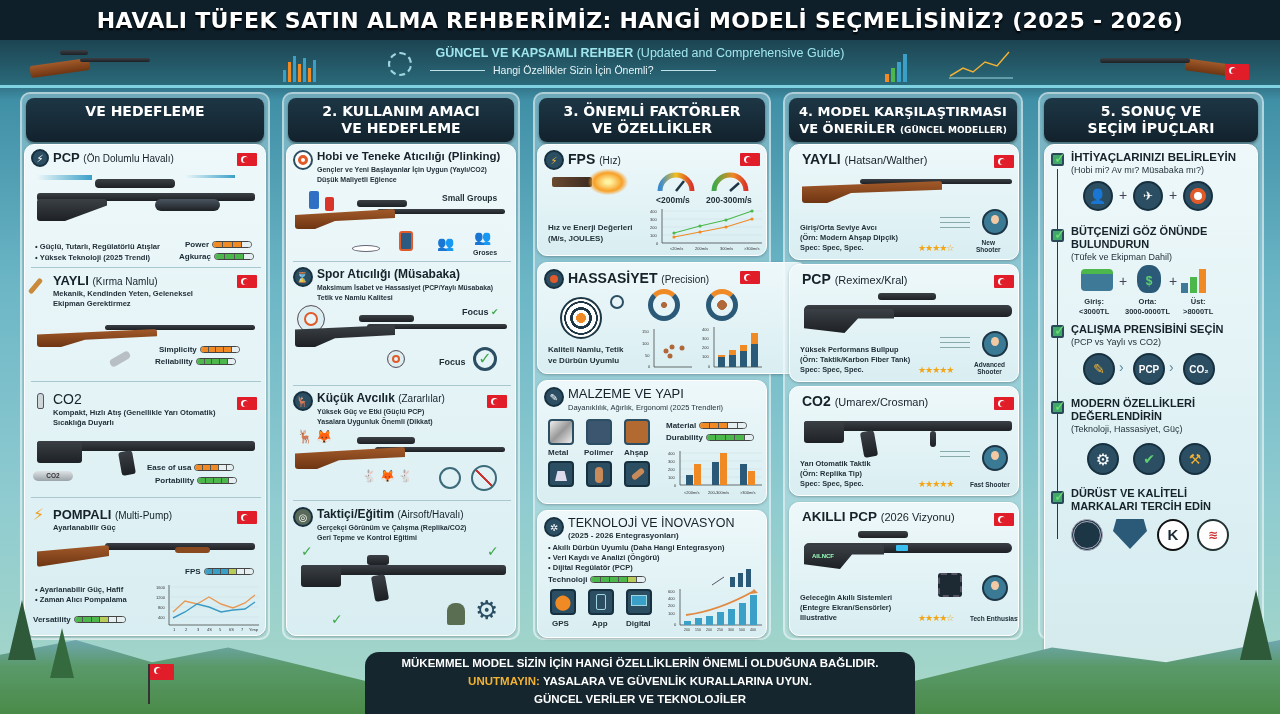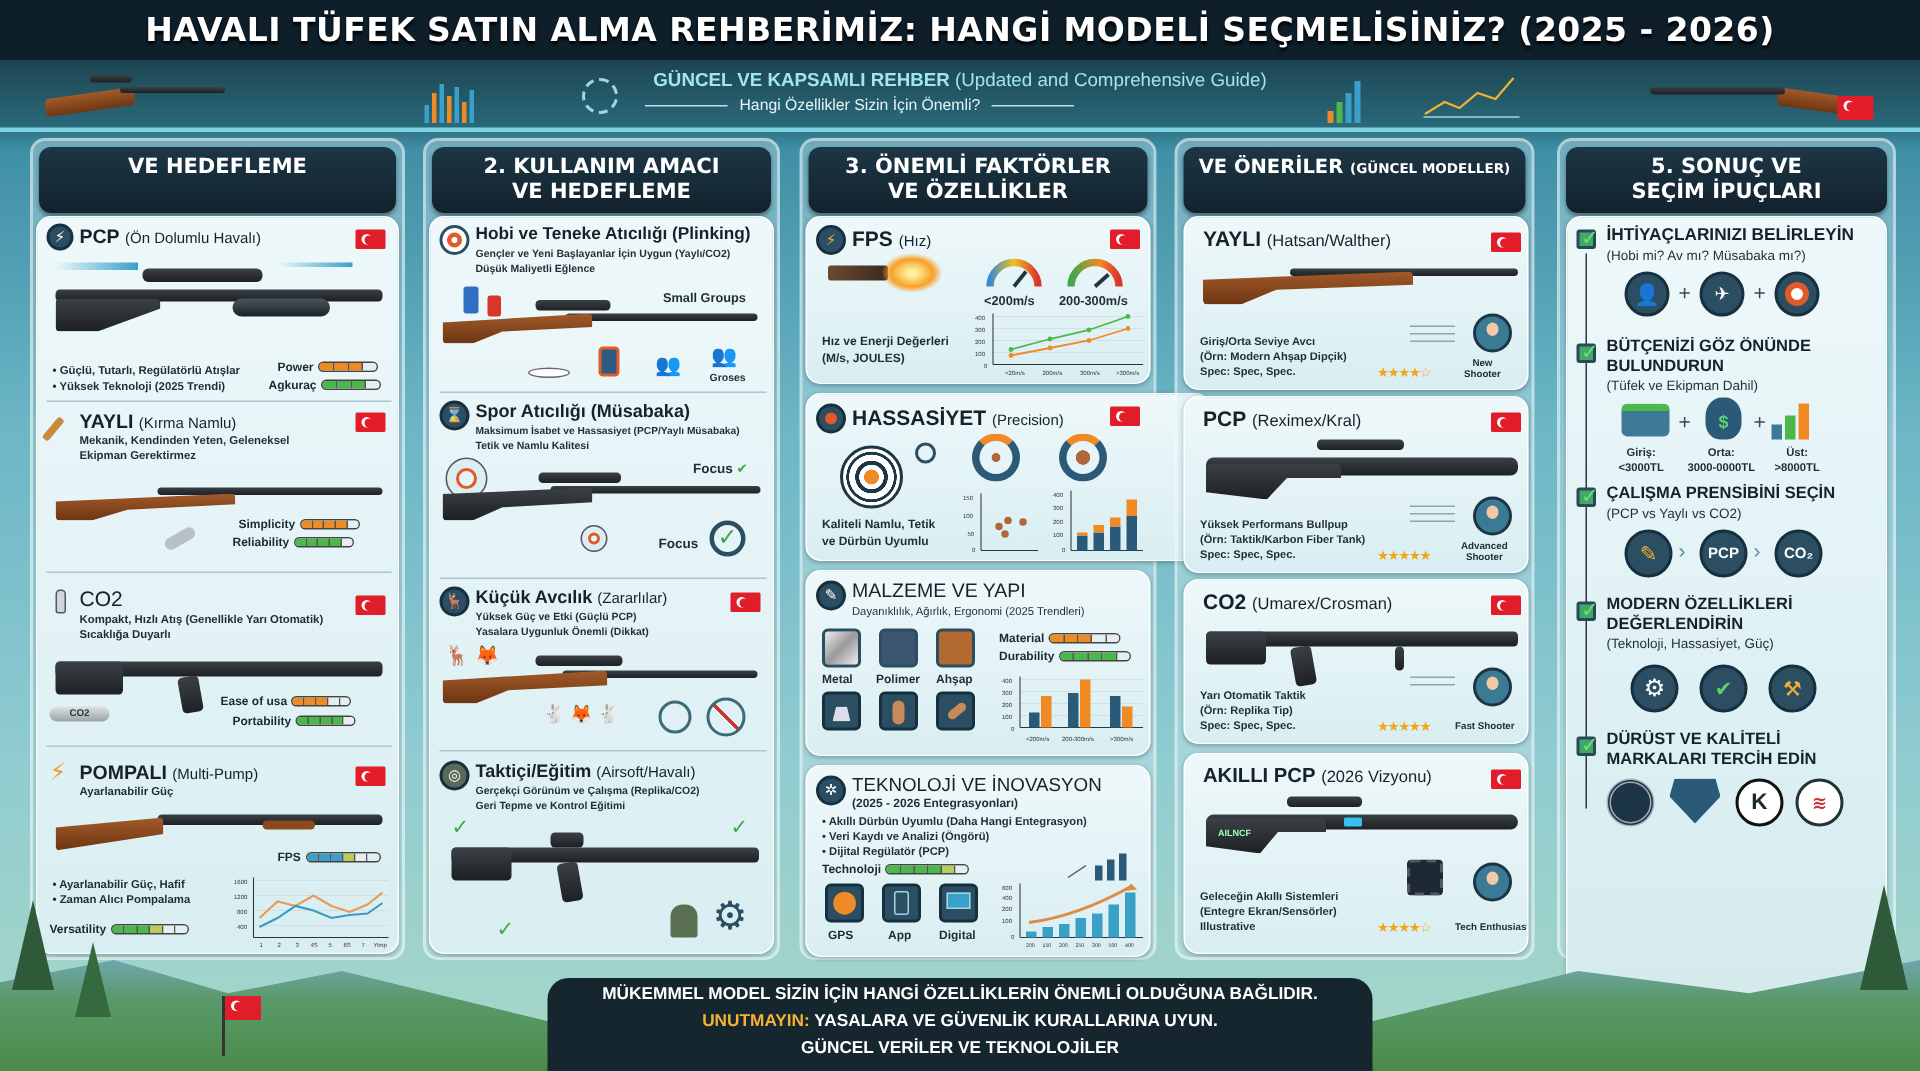--- a/index.html
+++ b/index.html
@@ -575,20 +575,21 @@
           <text x="60" y="64">300</text>
           <text x="71" y="64">500</text>
           <text x="82" y="64">400</text>
         </g>
       </svg>
   </div>
 </div>
 
 <div class="col" style="left:783px;width:240px;height:548px">
   <div class="colhead" style="font-size:13px">
+      <div>4. MODEL KARŞILAŞTIRMASI</div>
       <div><span>VE ÖNERİLER</span> <small>(GÜNCEL MODELLER)</small></div>
     </div>
 
   <div class="card" style="left:4px;top:50px;width:230px;height:116px">
     <div class="ttl" style="left:12px;top:6px;font-size:14px"><b>YAYLI</b> <span style="font-size:11px">(Hatsan/Walther)</span></div>
     <div class="flag" style="left:204px;top:10px"></div>
     <div class="gun metal" style="left:70px;top:34px;width:152px;height:5px"></div>
     <div class="gun stock-wood" style="left:12px;top:36px;width:140px;height:22px;clip-path:polygon(0 25%,100% 0,100% 40%,35% 55%,18% 100%,0 100%)"></div>
     <div class="dots" style="left:150px;top:72px">
         <i></i>

